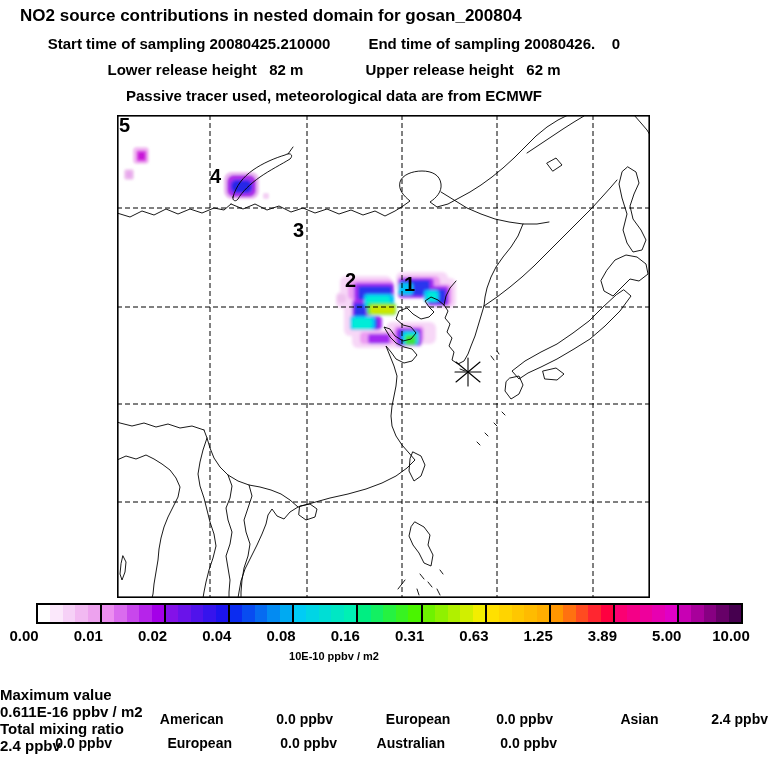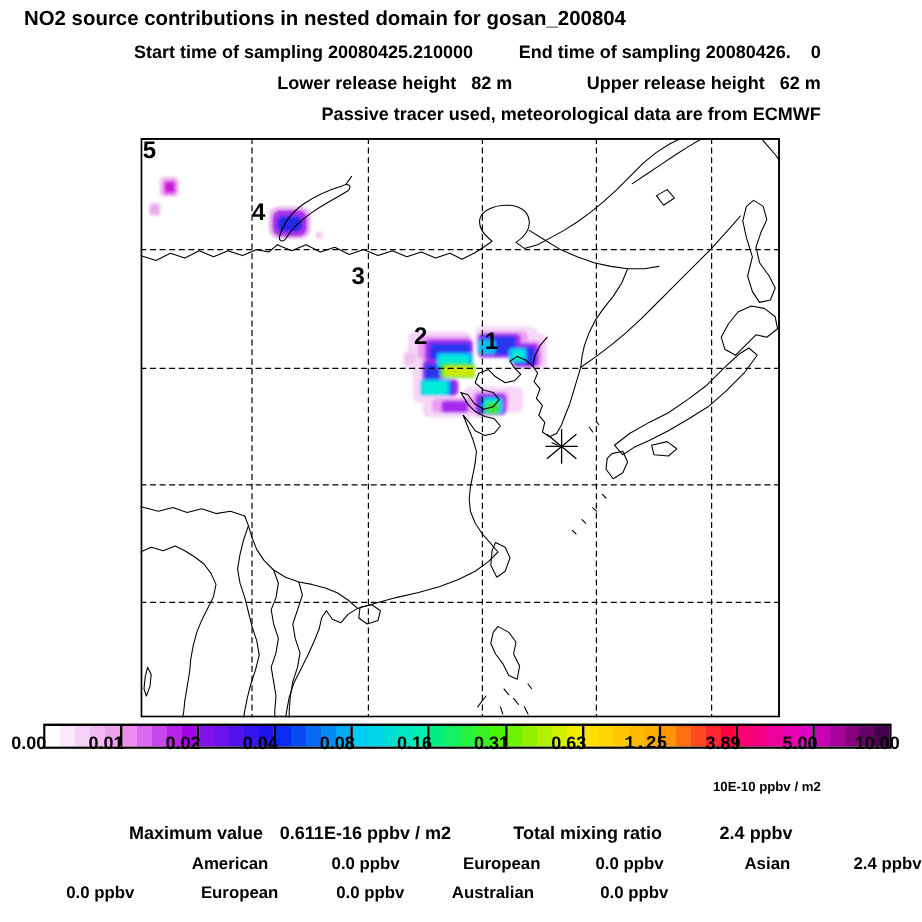--- a/index.html
+++ b/index.html
@@ -1,38 +1,38 @@
 <!DOCTYPE html>
 <html><head>
 <meta charset="utf-8">
 <style>
   html,body{margin:0;padding:0;background:#ffffff;}
   body{width:768px;height:768px;position:relative;overflow:hidden;
        font-family:"Liberation Sans","DejaVu Sans",sans-serif;color:#000;}
   .abs{position:absolute;}
   .pre{white-space:pre;}
-  .ctr{left:16px;width:668px;text-align:right;}
+  .ctr{left:0;width:668px;text-align:center;}
   #title{left:8px;top:6px;font-size:17px;font-weight:bold;margin-left:12px;}
   .hline{font-size:15px;font-weight:bold;}
   #line2{top:35px;}
   #line3{top:61px;}
   #line4{top:87px;}
   #line2 span,#line3 span{display:inline-block;}
   #line2 .gap{width:38px;}
   #line3 .gap{width:62px;}
   #map{left:117px;top:115px;width:533px;height:483px;}
   #colorbar{left:36px;top:603px;width:707px;height:21px;display:flex;
             box-sizing:border-box;border:2px solid #000;}
   .cb-seg{flex:1;border-left:2px solid #000;}
   .cb-seg:first-child{border-left:none;}
-  #cbticks{left:0;top:611px;width:620px;height:18px;}
+  #cbticks{left:0;top:627px;width:620px;height:18px;}
   .cb-tick{position:absolute;transform:translateX(-50%);font-size:15px;font-weight:bold;}
   #cbunit{top:650px;font-size:11px;font-weight:bold;}
   #statrow1{top:686px;font-size:15px;font-weight:bold;display:flex;
-            justify-content:center;left:0;width:768px;}
+            justify-content:center;left:0;width:768px;flex-direction:column;}
   #statrow1 .g1{width:14px;} #statrow1 .g2{width:52px;} #statrow1 .g3{width:48px;}
   .regrow{left:0;width:768px;display:flex;font-size:14px;font-weight:bold;}
   #regrow1{top:711px;} #regrow2{top:735px;}
   .regrow span{display:inline-block;text-align:right;white-space:pre;}
   .rc1{width:192px;margin-left:36px;} .rc2{width:112px;} .rc3{width:120px;}
   .rc4{width:105px;} .rc5{width:108px;} .rc6{width:112px;}
 </style>
 </head>
 <body>
 
@@ -204,21 +204,21 @@
   </div>
 <div id="cbticks" class="abs">
     <span class="cb-tick" style="left: 24px;">0.00</span>
     <span class="cb-tick" style="left: 88.2727px;">0.01</span>
     <span class="cb-tick" style="left: 152.545px;">0.02</span>
     <span class="cb-tick" style="left: 216.818px;">0.04</span>
     <span class="cb-tick" style="left: 281.091px;">0.08</span>
     <span class="cb-tick" style="left: 345.364px;">0.16</span>
     <span class="cb-tick" style="left: 409.636px;">0.31</span>
     <span class="cb-tick" style="left: 473.909px;">0.63</span>
-    <span class="cb-tick" style="left: 538.182px; font-family: Liberation Mono, monospace;">1.25</span>
+    <span class="cb-tick" style="left: 538.182px;">1.25</span>
     <span class="cb-tick" style="left: 602.455px;">3.89</span>
     <span class="cb-tick" style="left: 666.727px;">5.00</span>
     <span class="cb-tick" style="left: 731px;">10.00</span>
   </div>
 <div id="cbunit" class="abs ctr">10E-10 ppbv / m2</div>
 
 <div id="statrow1" class="abs">
   <span>Maximum value</span>
     <span class="g1"></span>
   <span>0.611E-16 ppbv / m2</span>

